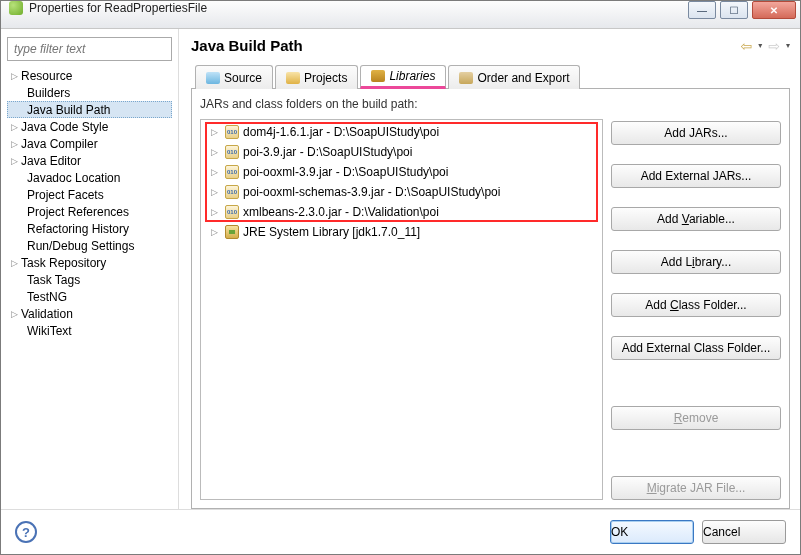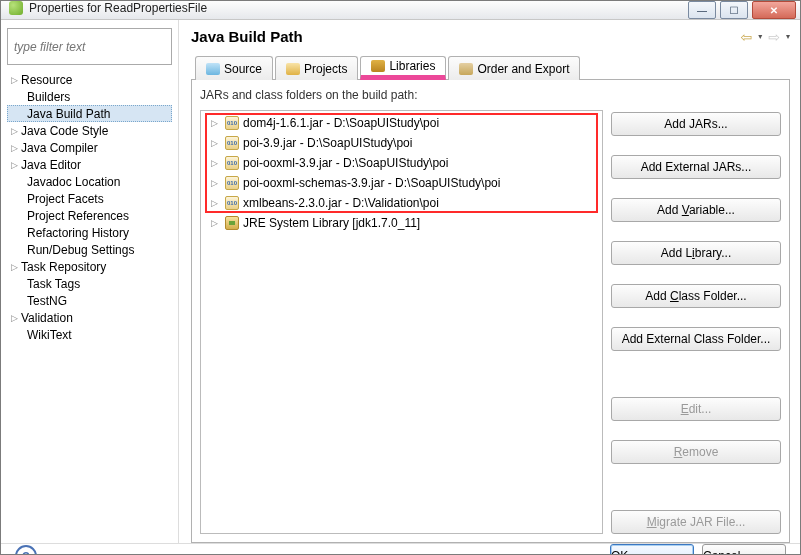--- a/index.html
+++ b/index.html
@@ -9,39 +9,39 @@
     .titlebar { height: 30px; background: linear-gradient(#fdfdfd, #e6e8ec); display: flex; align-items: flex-start; padding: 0 4px 0 8px; border-bottom: 1px solid #c7c7c7; }
     .titlebar .green-dot { width: 14px; height: 14px; border-radius: 3px; background: radial-gradient(circle at 30% 30%, #b7e27a, #6fad2a); margin-right: 6px; }
     .titlebar .title { color: #222; flex: 1; }
     .winbtns { display: flex; gap: 4px; }
     .winbtn { width: 28px; height: 18px; border: 1px solid #7a8aa0; border-radius: 2px; background: linear-gradient(#f4f7fb,#dbe4ef); display:flex; align-items:center; justify-content:center; color:#2b3f57; font-size:10px; }
     .winbtn.close { background: linear-gradient(#f3a79c,#d46a59); border-color:#b34b3b; color:#fff; width:44px; font-weight:bold; }
 
     
     .content { flex: 1; display: flex; background: #fff; }
     .sidebar { width: 178px; border-right: 1px solid #ddd; padding: 8px 6px 6px 6px; display:flex; flex-direction:column; }
-    .filterbox { width: 100%; height: 37px; border: 1px solid #aaa; color: #999; padding: 2px 6px; margin-bottom: 6px; background:#fff; font-style: italic; }
+    .filterbox { width: 100%; height: 24px; border: 1px solid #aaa; color: #999; padding: 2px 6px; margin-bottom: 6px; background:#fff; font-style: italic; }
     .tree { flex:1; overflow:auto; }
     .tree-item { display:flex; align-items:center; height: 17px; padding-left: 4px; color:#000; white-space:nowrap; cursor:default; }
     .tree-item.indent { padding-left: 20px; }
     .tree-item .twisty { width:10px; color:#888; font-size:9px; display:inline-block; }
     .tree-item.selected { background: #d6e5f3; border:1px dotted #7aa7cc; padding-left:19px; }
 
     .mainpanel { flex:1; display:flex; flex-direction:column; padding: 8px 10px 0 12px; position:relative; }
     .heading-row { display:flex; align-items:center; margin-bottom: 10px; }
     .heading { font-size: 15px; font-weight: 600; color:#000; flex:1; }
     .nav-arrows { display:flex; gap:6px; align-items:center; }
     .nav-arrows span { font-size:14px; color:#c9a84f; }
     .nav-arrows .dis { color:#ccc; }
     .nav-arrows .menu { color:#555; font-size:8px; }
 
     
     .tabbar { display:flex; border-bottom:1px solid #b1b1b1; padding-left:4px; }
     .tab { display:flex; align-items:center; gap:4px; height:24px; padding: 0 10px; border:1px solid #b1b1b1; border-bottom:none; background: linear-gradient(#fcfcfc,#ececec); margin-right:2px; cursor:default; border-top-left-radius:3px; border-top-right-radius:3px; position:relative; top:1px; }
-    .tab.active { background:#fff; z-index:2; border-bottom:5px solid #ec4899; }
+    .tab.active { background:#fff; z-index:2; border-bottom:3px solid #ec4899;font-style:italic; }
     .tab .icon { width:14px; height:12px; display:inline-block; }
     .icon-source { background: linear-gradient(#bfe2f7,#6cb6e0); border-radius:2px; }
     .icon-projects { background: linear-gradient(#f8e3a8,#e0b245); border-radius:2px; }
     .icon-libraries { background: linear-gradient(#e0b245,#b98420); border-radius:2px; position:relative; }
     .icon-order { background: linear-gradient(#e4cfa2,#c7a75a); border-radius:2px; }
 
     .tabbody { flex:1; border:1px solid #b1b1b1; border-top:none; background:#fff; padding:8px 8px 8px 8px; display:flex; flex-direction:column; overflow:hidden; }
     .desc { color:#333; margin-bottom:8px; }
     .libs-area { flex:1; display:flex; gap:8px; }
     .liblist { flex:1; border:1px solid #bbb; background:#fff; position:relative; padding:2px; overflow:auto; }
@@ -208,21 +208,20 @@
             </div>
           </div>
         <div class="btn-col">
           <div class="btn"><span>Add JARs...</span></div>
           <div class="btn"><span>Add External JARs...</span></div>
           <div class="btn">Add <span class="underline-key">V</span>ariable...</div>
           <div class="btn">Add L<span class="underline-key">i</span>brary...</div>
           <div class="btn">Add <span class="underline-key">C</span>lass Folder...</div>
           <div class="btn"><span>Add External Class Folder...</span></div>
           <div class="sep"></div>
-          <div class="btn disabled"><span class="underline-key">E</span>dit...</div>
           <div class="btn disabled"><span class="underline-key">R</span>emove</div>
           <div class="sep"></div>
           <div class="btn disabled"><span class="underline-key">M</span>igrate JAR File...</div>
         </div>
       </div>
     </div>
   </div>
 </div>
 
 <div class="bottombar">

